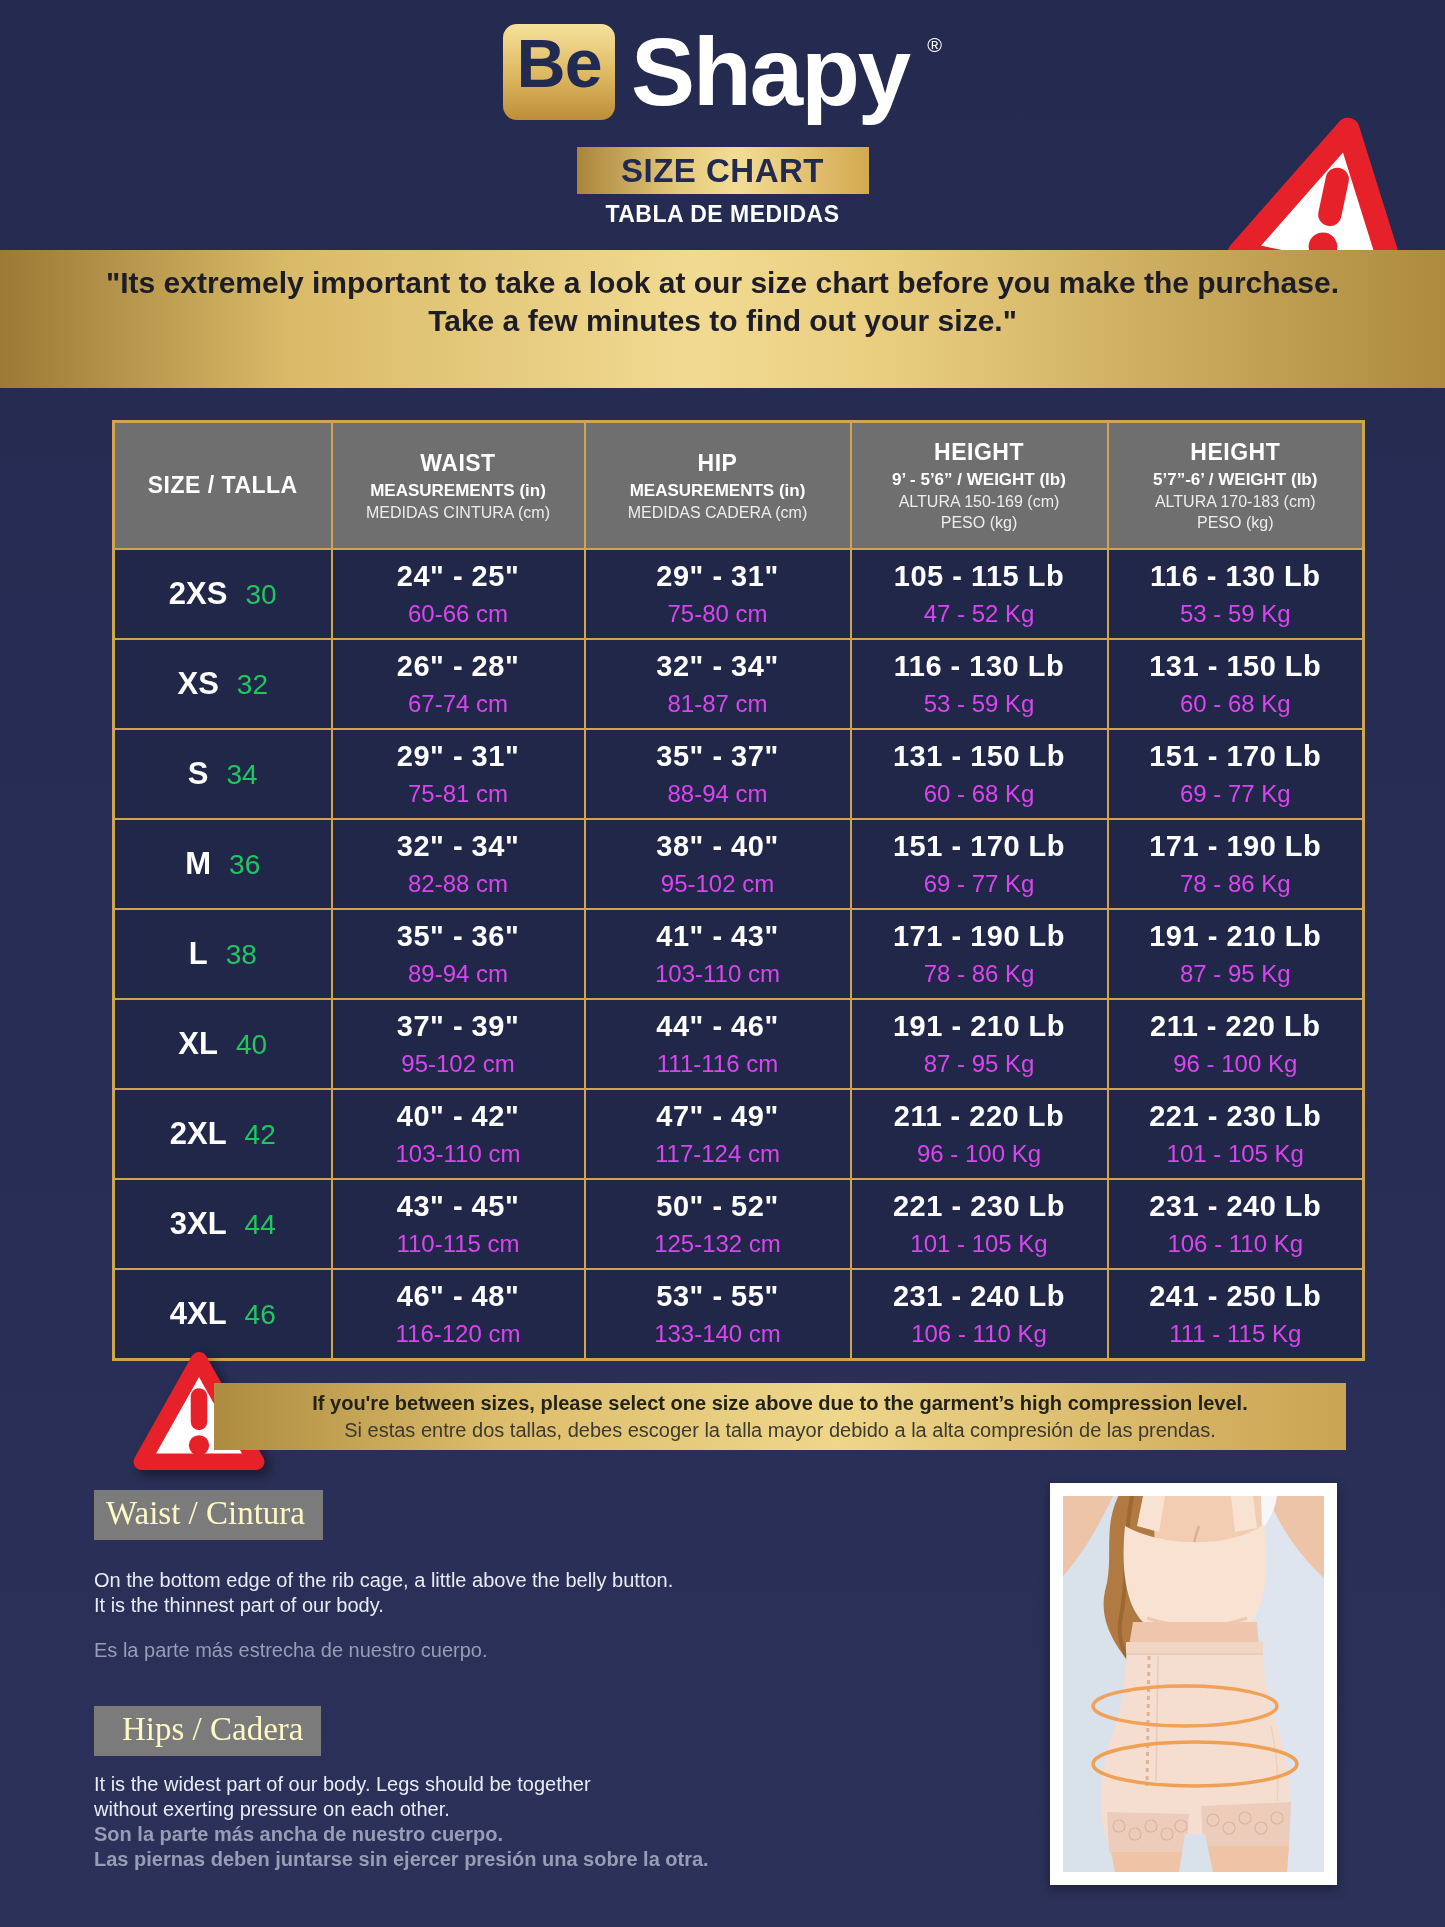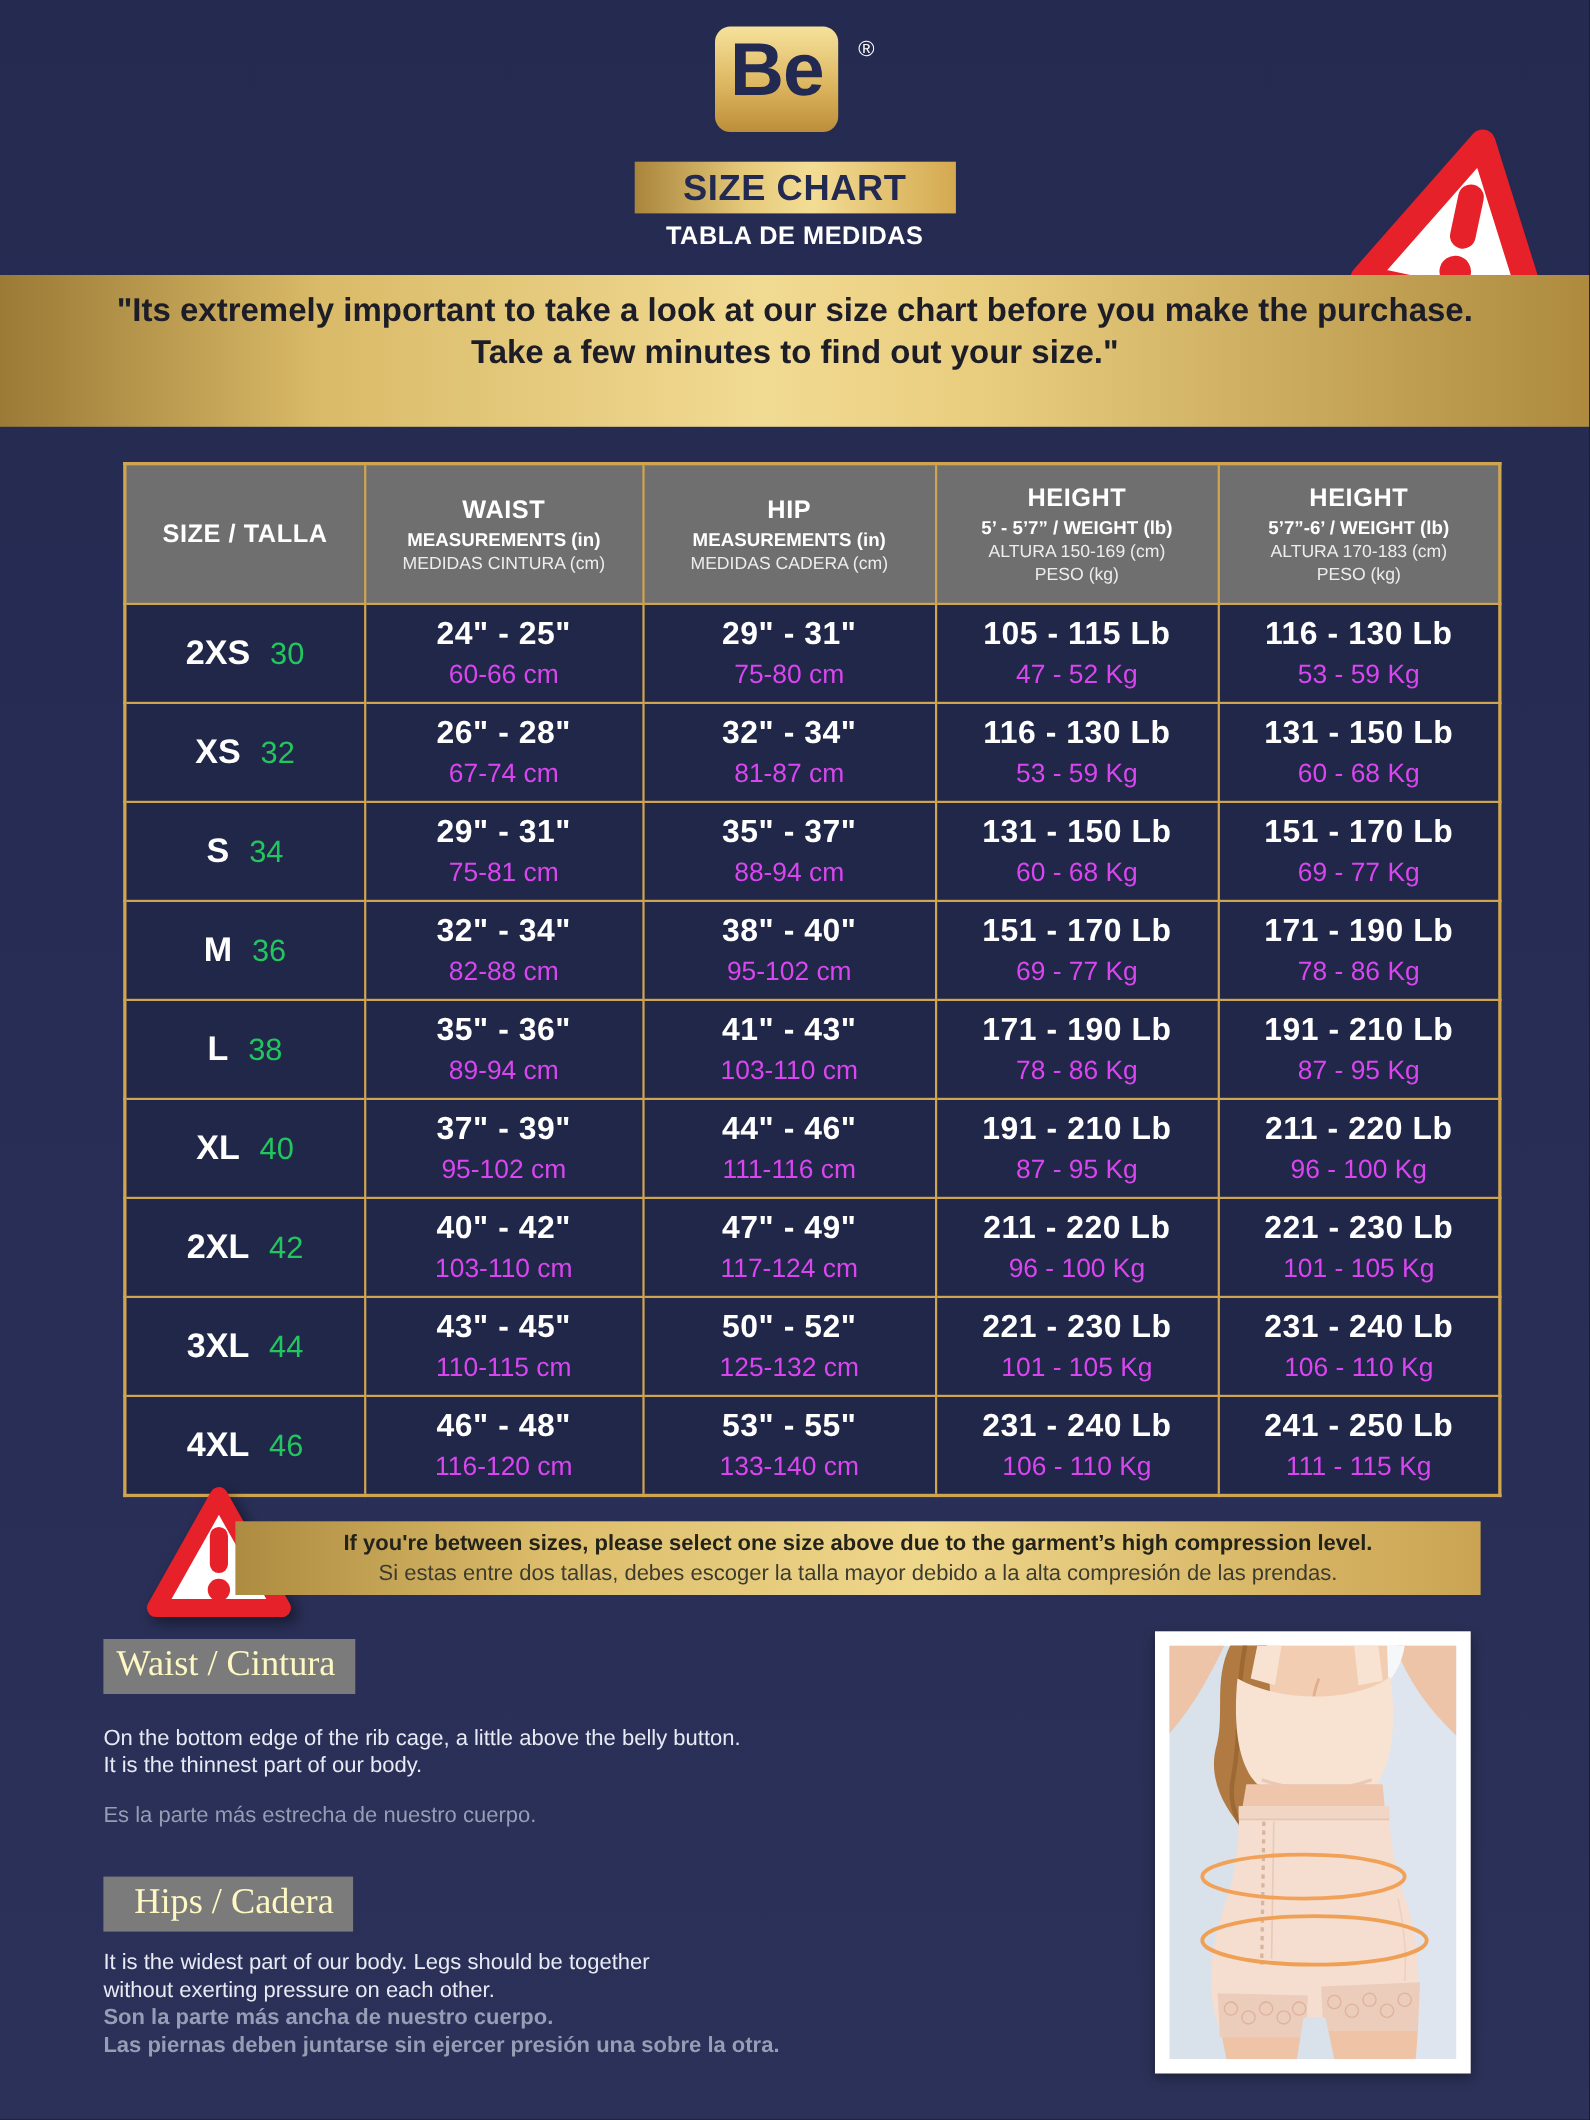--- a/index.html
+++ b/index.html
@@ -72,20 +72,21 @@
 </style>
 </head>
 <body>
 
 <div id="page">
 
   <div class="logo">
     <div class="be-box">
       <span class="be-text">Be</span>
     </div>
+    <span class="shapy">Shapy</span>
     <span class="reg">®</span>
   </div>
 
   <div class="size-chart-bar">
     <span class="size-chart-text">SIZE CHART</span>
   </div>
   <div class="tabla">TABLA DE MEDIDAS</div>
 
   <svg class="tri tri-top" viewBox="0 0 106 96">
     <path d="M53 8 L98 88 L8 88 Z" fill="#ffffff" stroke="#e62129" stroke-width="13" stroke-linejoin="round"></path>
@@ -116,21 +117,21 @@
           <div class="hs-b">MEASUREMENTS (in)</div>
           <div class="hs">MEDIDAS CINTURA (cm)</div>
         </th>
         <th>
           <div class="ht">HIP</div>
           <div class="hs-b">MEASUREMENTS (in)</div>
           <div class="hs">MEDIDAS CADERA (cm)</div>
         </th>
         <th>
           <div class="ht">HEIGHT</div>
-          <div class="hs-b">5’ - 5’7” / WEIGHT (lb)</div>
+          <div class="hs-b">9’ - 5’6” / WEIGHT (lb)</div>
           <div class="hs">ALTURA 150-169 (cm)</div>
           <div class="hs">PESO (kg)</div>
         </th>
         <th>
           <div class="ht">HEIGHT</div>
           <div class="hs-b">5’7”-6’ / WEIGHT (lb)</div>
           <div class="hs">ALTURA 170-183 (cm)</div>
           <div class="hs">PESO (kg)</div>
         </th>
       </tr>

